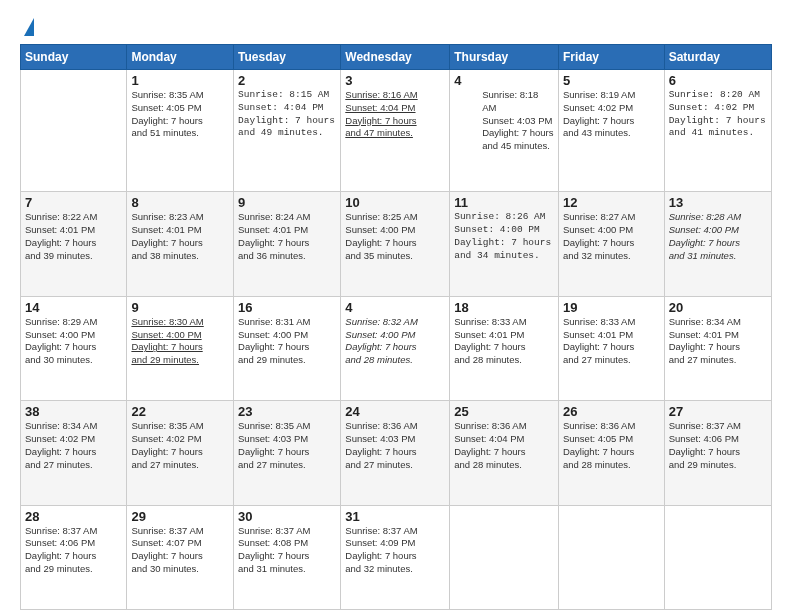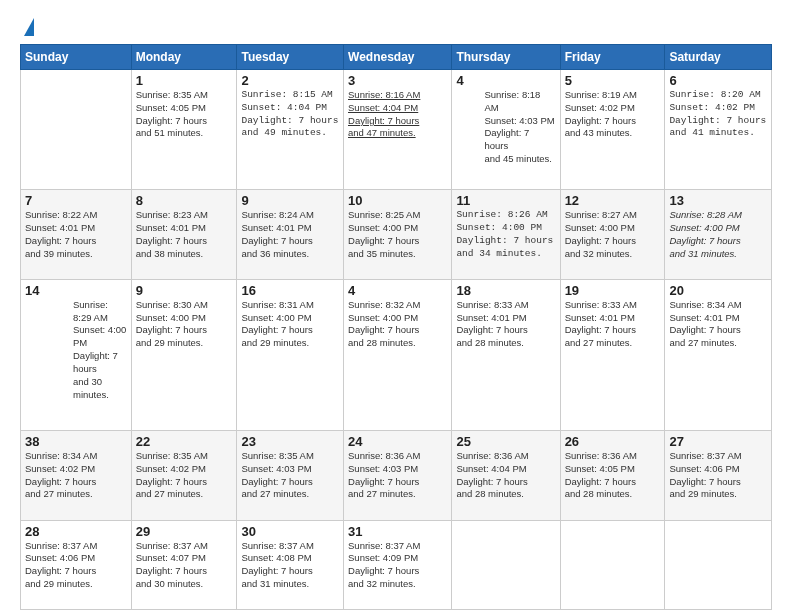--- a/index.html
+++ b/index.html
@@ -234,42 +234,42 @@
             <span class="day-number">13</span>
             <div class="day-info" style="white-space: pre-line; font-style: italic;">Sunrise: 8:28 AM
 Sunset: 4:00 PM
 Daylight: 7 hours
 and 31 minutes.</div>
           </td>
         </tr>
         <tr>
           <td>
             <span class="day-number">14</span>
-            <div class="day-info" style="white-space: pre-line; margin-left: 48px;">Sunrise: 8:29 AM
+            <div class="day-info" style="white-space: pre-line;">Sunrise: 8:29 AM
 Sunset: 4:00 PM
 Daylight: 7 hours
 and 30 minutes.</div>
           </td>
           <td>
             <span class="day-number">9</span>
-            <div class="day-info" style="white-space: pre-line;">Sunrise: 8:30 AM
+            <div class="day-info" style="white-space: pre-line; text-decoration: underline;">Sunrise: 8:30 AM
 Sunset: 4:00 PM
 Daylight: 7 hours
 and 29 minutes.</div>
           </td>
           <td>
             <span class="day-number">16</span>
             <div class="day-info" style="white-space: pre-line;">Sunrise: 8:31 AM
 Sunset: 4:00 PM
 Daylight: 7 hours
 and 29 minutes.</div>
           </td>
           <td>
             <span class="day-number">4</span>
-            <div class="day-info" style="white-space: pre-line;">Sunrise: 8:32 AM
+            <div class="day-info" style="white-space: pre-line; font-style: italic;">Sunrise: 8:32 AM
 Sunset: 4:00 PM
 Daylight: 7 hours
 and 28 minutes.</div>
           </td>
           <td>
             <span class="day-number">18</span>
             <div class="day-info" style="white-space: pre-line;">Sunrise: 8:33 AM
 Sunset: 4:01 PM
 Daylight: 7 hours
 and 28 minutes.</div>

